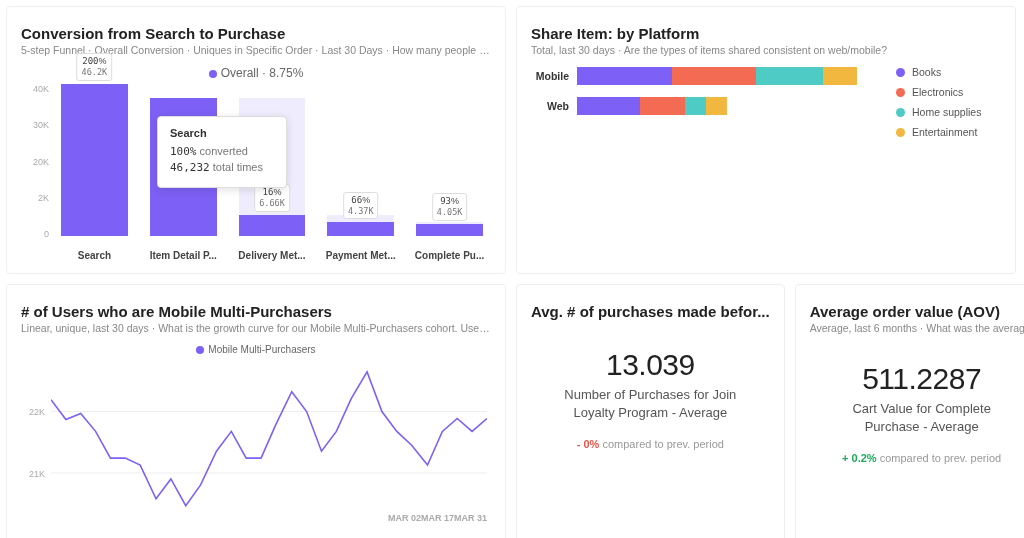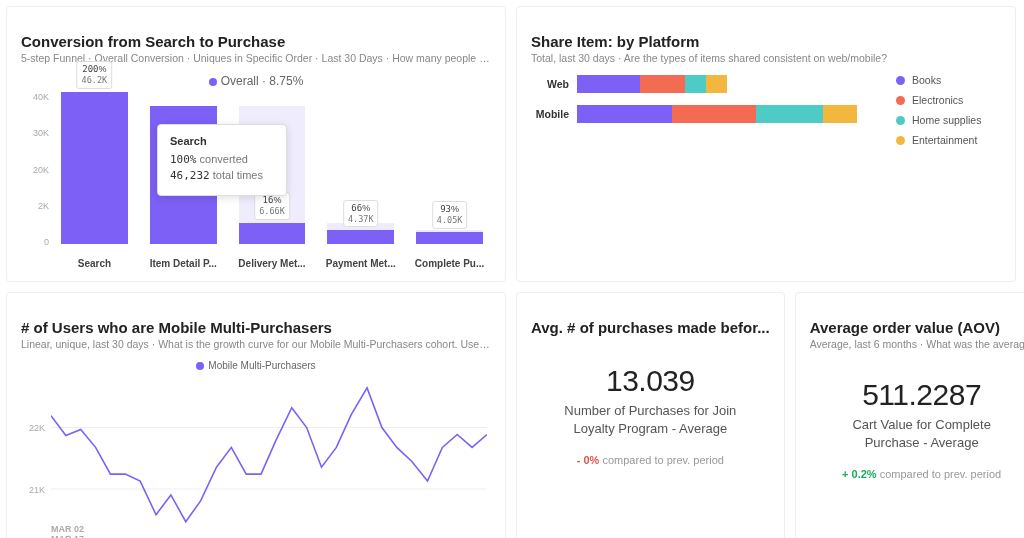--- a/index.html
+++ b/index.html
@@ -20,21 +20,21 @@
     border: 1px solid #eee;
     border-radius: 4px;
     padding: 12px 14px;
     position: relative;
     background: #fff;
   }
   .card-title {
     font-size: 15px;
     font-weight: 700;
     color: #222;
-    margin: 14px 0 2px 0;
+    margin: 6px 0 2px 0;
     white-space: nowrap;
     overflow: hidden;
     text-overflow: ellipsis;
   }
   .card-sub {
     font-size: 10.5px;
     color: #888;
     white-space: nowrap;
     overflow: hidden;
     text-overflow: ellipsis;
@@ -75,21 +75,21 @@
   .share-legend div { display:flex; align-items:center; margin-bottom:8px; color:#555;}
   .share-legend .sw { width:9px; height:9px; border-radius:50%; margin-right:7px; }
 
   
   .line-wrap { position:relative; height:195px; }
   .line-legend { text-align:center; font-size:10px; color:#666; }
   .line-legend .dot { display:inline-block; width:8px; height:8px; border-radius:50%; background:#7d60f5; margin-right:4px; vertical-align:middle;}
   .line-svg { position:absolute; left:30px; right:4px; top:18px; bottom:22px; }
   .line-yaxis { position:absolute; left:0; top:18px; bottom:22px; width:28px; }
   .line-yaxis span { position:absolute; right:4px; font-size:9px; color:#aaa; transform:translateY(-50%);}
-  .line-xaxis { position:absolute; left:30px; right:4px; bottom:1px; display:flex; justify-content:center; font-size:9px; color:#aaa; font-weight:600;flex-direction:column;}
+  .line-xaxis { position:absolute; left:30px; right:4px; bottom:16px; display:flex; justify-content:flex-end; font-size:9px; color:#aaa; font-weight:600;}
 
   
   .kpi-row { display:grid; grid-template-columns: 1fr 1fr; gap:10px; }
   .kpi-val { font-size:30px; font-weight:400; text-align:center; margin-top:28px; letter-spacing:-0.5px; color:#222;}
   .kpi-desc { font-size:13px; text-align:center; color:#555; margin-top:4px; padding:0 14px; line-height:1.4;}
   .kpi-change { text-align:center; font-size:11px; margin-top:16px; }
   .kpi-change .pos { color:#1aab5a; font-weight:600; }
   .kpi-change .neg { color:#e0554a; font-weight:600; }
   .kpi-change .rest { color:#999; }
 </style>
@@ -148,35 +148,35 @@
       </div>
     </div>
   </div>
 
   <div class="card">
     <div class="card-title">Share Item: by Platform</div>
     <div class="card-sub">Total, last 30 days · Are the types of items shared consistent on web/mobile?</div>
     <div class="share-body">
       <div class="share-bars">
         <div class="share-row">
+          <div class="share-label">Mobile</div>
+          <div class="share-bar" style="width:280px">
+            <div class="seg" style="width:34%;background:#7d60f5"></div>
+            <div class="seg" style="width:30%;background:#f26b52"></div>
+            <div class="seg" style="width:24%;background:#4ecbc4"></div>
+            <div class="seg" style="width:12%;background:#f2b73f"></div>
+          </div>
+        </div>
+        <div class="share-row">
           <div class="share-label">Web</div>
           <div class="share-bar" style="width:150px">
             <div class="seg" style="width:42%;background:#7d60f5"></div>
             <div class="seg" style="width:30%;background:#f26b52"></div>
             <div class="seg" style="width:14%;background:#4ecbc4"></div>
             <div class="seg" style="width:14%;background:#f2b73f"></div>
-          </div>
-        </div>
-        <div class="share-row">
-          <div class="share-label">Mobile</div>
-          <div class="share-bar" style="width:280px">
-            <div class="seg" style="width:34%;background:#7d60f5"></div>
-            <div class="seg" style="width:30%;background:#f26b52"></div>
-            <div class="seg" style="width:24%;background:#4ecbc4"></div>
-            <div class="seg" style="width:12%;background:#f2b73f"></div>
           </div>
         </div>
       </div>
       <div class="share-legend">
         <div>
             <span class="sw" style="background:#7d60f5"></span>
             <span>Books</span>
           </div>
         <div>
             <span class="sw" style="background:#f26b52"></span>

